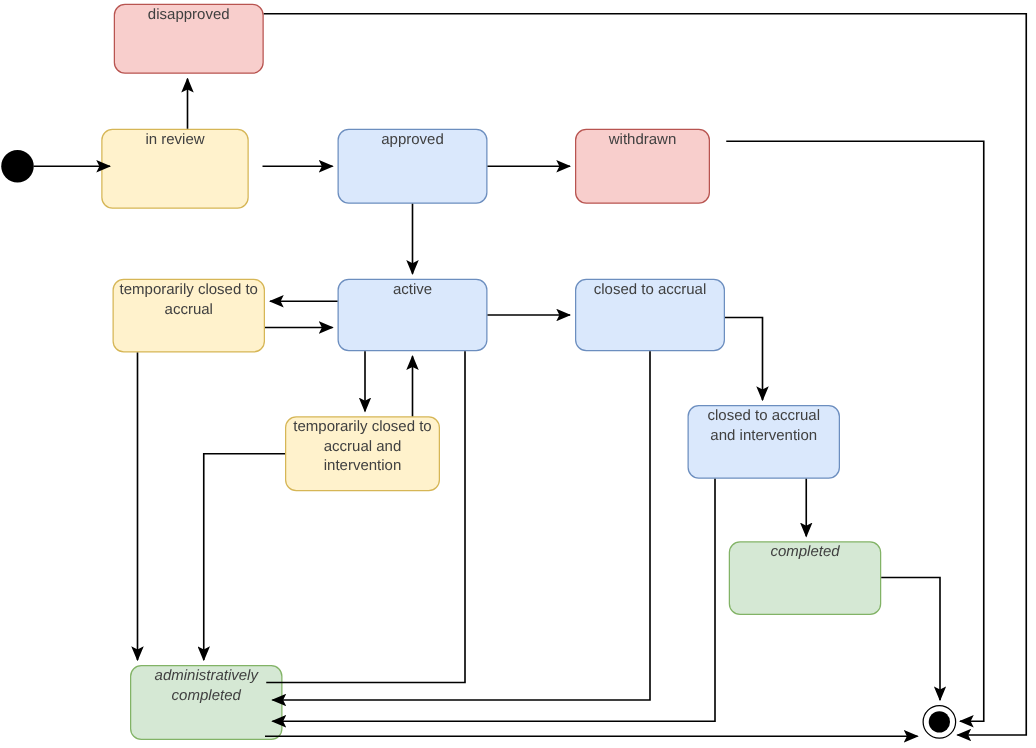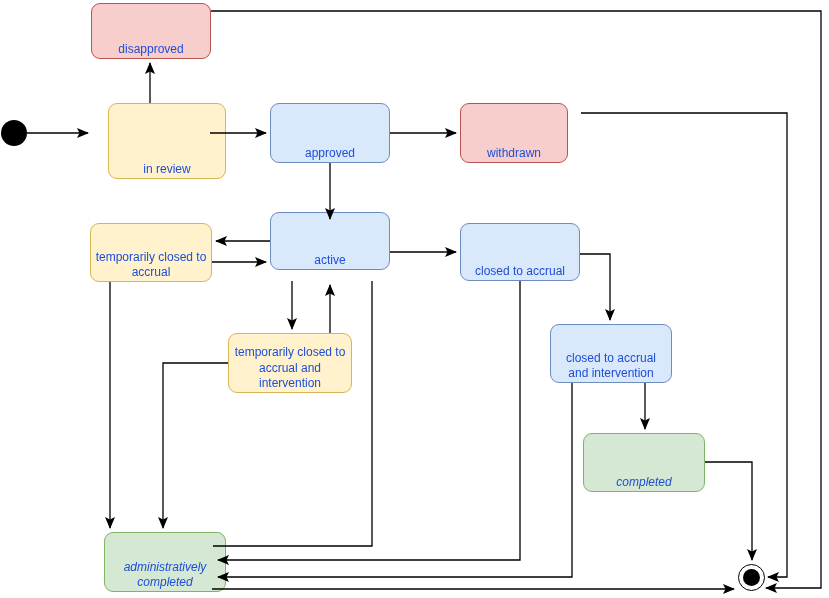--- a/index.html
+++ b/index.html
@@ -9,23 +9,23 @@
     background:#ffffff;
     font-family:"Liberation Sans", sans-serif;
     overflow:hidden;
   }
   .edges{position:absolute;left:0;top:0;width:829px;height:598px;pointer-events:none;}
   .state{
     position:absolute;
     box-sizing:border-box;
     border-radius:9px;
     border:1.4px solid #000;
-    display:flex;align-items:flex-end;justify-content:center;
+    display:flex;align-items:flex-start;justify-content:center;
     text-align:center;
-    font-size:12px;line-height:1.3;color:#1d4ed8;
+    font-size:12px;line-height:1.3;color:#404040;
   }
   .state .lbl{white-space:pre-line;padding:0 3px;}
   .c-yellow{background:#FFF2CC;border-color:#D6B656;}
   .c-blue{background:#DAE8FC;border-color:#6C8EBF;}
   .c-red{background:#F8CECC;border-color:#B85450;}
   .c-green{background:#D5E8D4;border-color:#82B366;font-style:italic;}
   .node-initial{
     position:absolute;
     width:26px;height:26px;border-radius:50%;
     background:#000000;
@@ -44,38 +44,38 @@
 <body>
 
 <div class="canvas">
 
   <div class="node-initial" style="left:1px;top:120px;"></div>
 
   <div class="state c-red" style="left:91px;top:3px;width:120px;height:56px;">
     <span class="lbl">disapproved</span>
   </div>
 
-  <div class="state c-yellow" style="left:108px;top:103px;width:118px;height:76px;">
+  <div class="state c-yellow" style="left:81px;top:103px;width:118px;height:64px;">
     <span class="lbl">in review</span>
   </div>
 
   <div class="state c-blue" style="left:270px;top:103px;width:120px;height:60px;">
     <span class="lbl">approved</span>
   </div>
 
   <div class="state c-red" style="left:460px;top:103px;width:108px;height:60px;">
     <span class="lbl">withdrawn</span>
   </div>
 
   <div class="state c-yellow" style="left:90px;top:223px;width:122px;height:59px;">
     <span class="lbl">temporarily closed to
 accrual</span>
   </div>
 
-  <div class="state c-blue" style="left:270px;top:212px;width:120px;height:58px;">
+  <div class="state c-blue" style="left:270px;top:223px;width:120px;height:58px;">
     <span class="lbl">active</span>
   </div>
 
   <div class="state c-blue" style="left:460px;top:223px;width:120px;height:58px;">
     <span class="lbl">closed to accrual</span>
   </div>
 
   <div class="state c-yellow" style="left:228px;top:333px;width:124px;height:60px;">
     <span class="lbl">temporarily closed to
 accrual and

